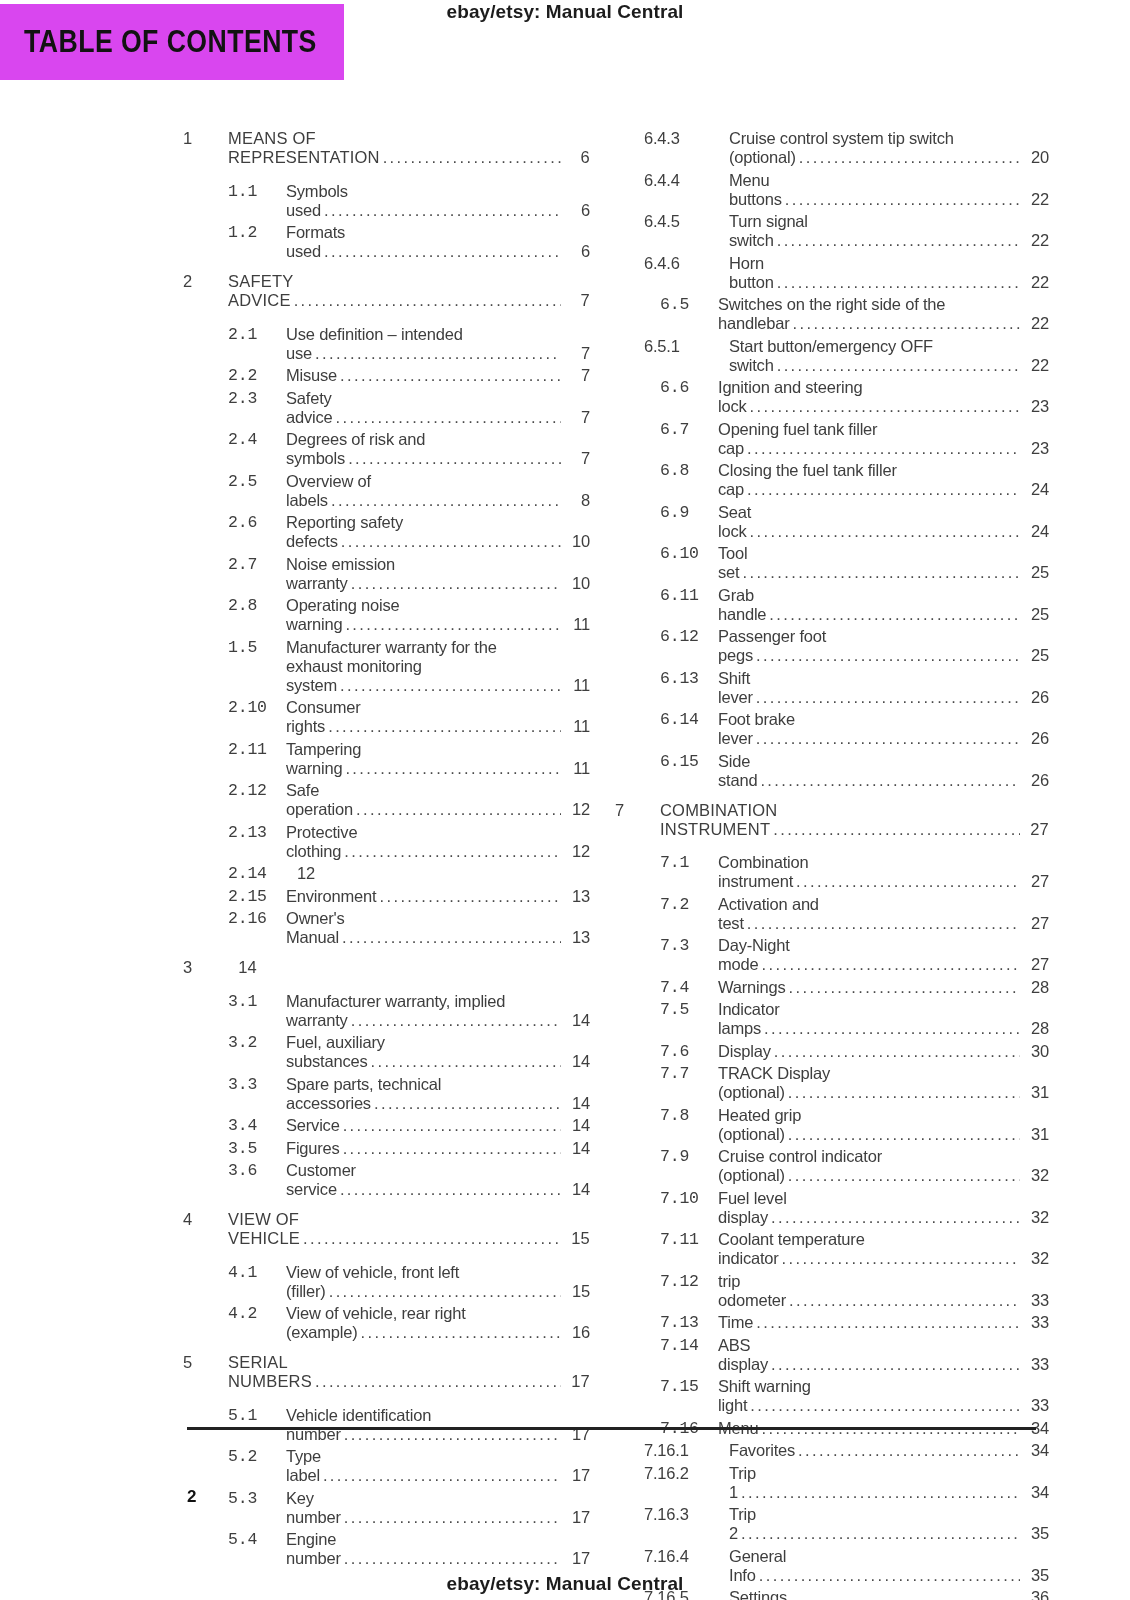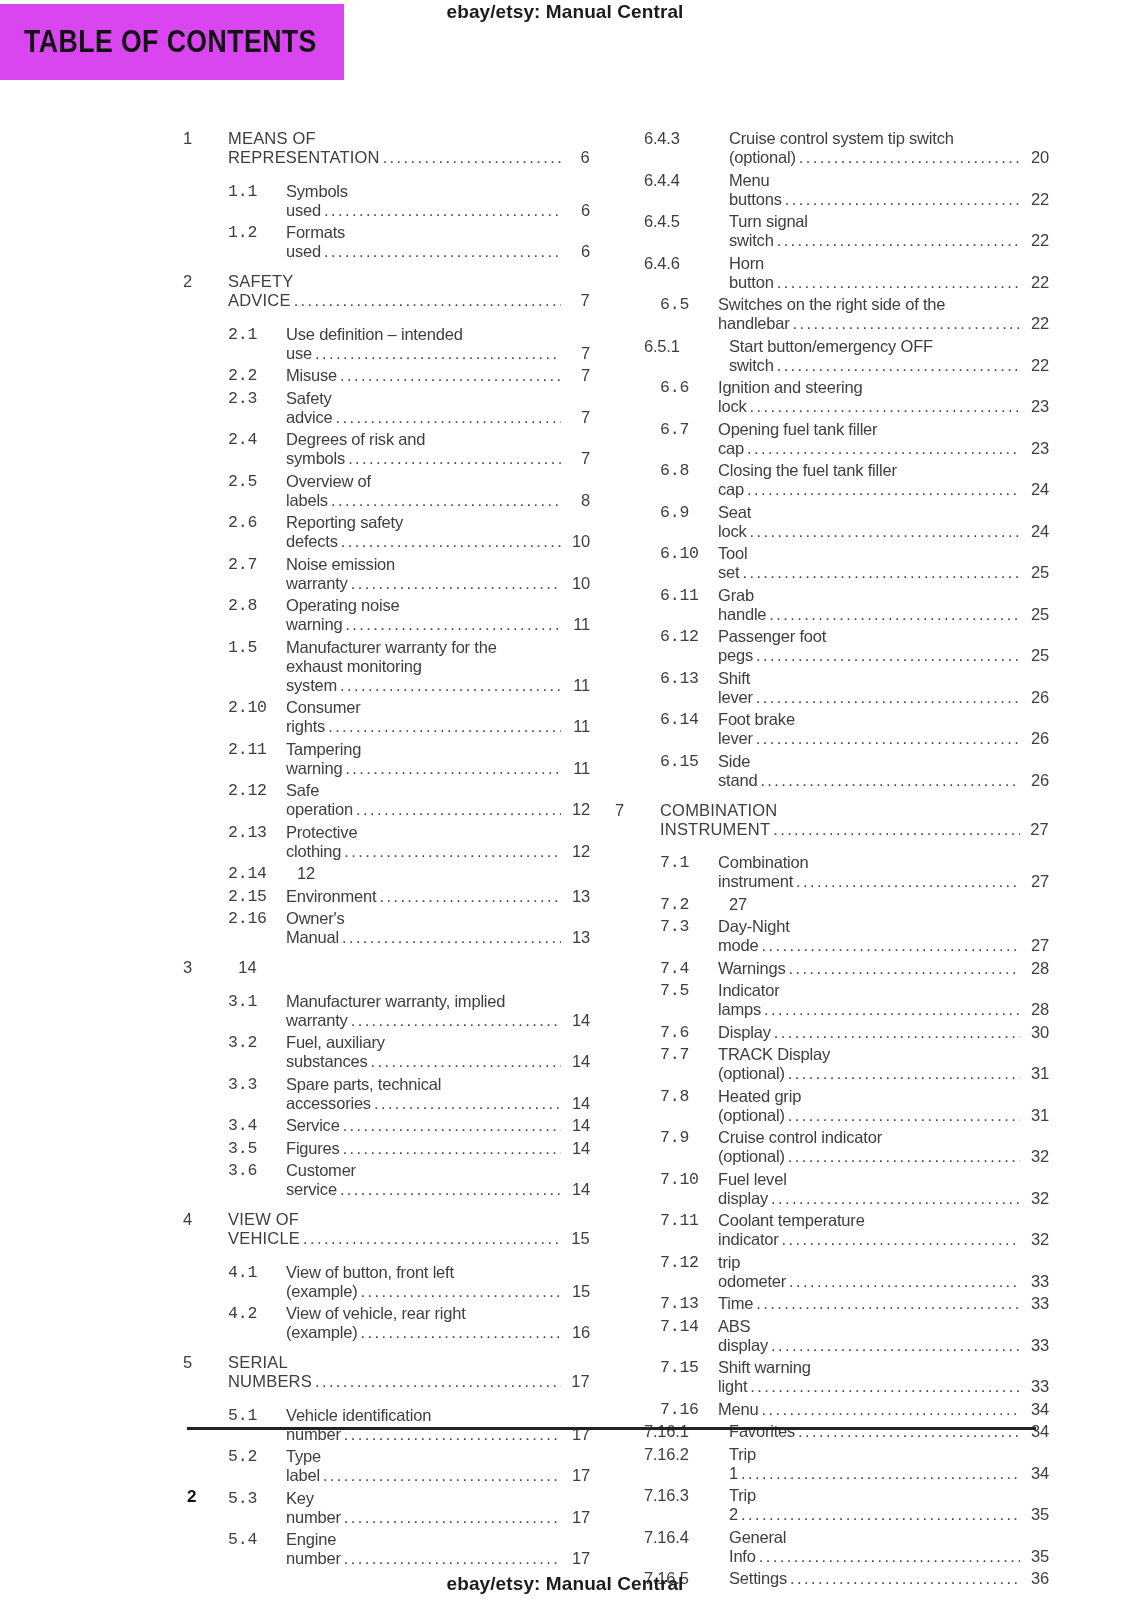--- a/index.html
+++ b/index.html
@@ -203,21 +203,21 @@
       <span class="ttl"><span class="txt">Customer service</span><span class="dots"></span></span>
       <span class="pg">14</span>
     </div>
     <div class="entry lvl1">
       <span class="num">4</span>
       <span class="ttl"><span class="txt">VIEW OF VEHICLE</span><span class="dots"></span></span>
       <span class="pg">15</span>
     </div>
     <div class="entry lvl2">
       <span class="num">4.1</span>
-      <span class="ttl"><span class="txt">View of button, front left (example)</span><span class="dots"></span></span>
+      <span class="ttl"><span class="txt">View of vehicle, front left (filler)</span><span class="dots"></span></span>
       <span class="pg">15</span>
     </div>
     <div class="entry lvl2">
       <span class="num">4.2</span>
       <span class="ttl"><span class="txt">View of vehicle, rear right
 (example)</span><span class="dots"></span></span>
       <span class="pg">16</span>
     </div>
     <div class="entry lvl1">
       <span class="num">5</span>
@@ -334,20 +334,21 @@
       <span class="ttl"><span class="txt">COMBINATION INSTRUMENT</span><span class="dots"></span></span>
       <span class="pg">27</span>
     </div>
     <div class="entry lvl2">
       <span class="num">7.1</span>
       <span class="ttl"><span class="txt">Combination instrument</span><span class="dots"></span></span>
       <span class="pg">27</span>
     </div>
     <div class="entry lvl2">
       <span class="num">7.2</span>
+      <span class="ttl"><span class="txt">Activation and test</span><span class="dots"></span></span>
       <span class="pg">27</span>
     </div>
     <div class="entry lvl2">
       <span class="num">7.3</span>
       <span class="ttl"><span class="txt">Day-Night mode</span><span class="dots"></span></span>
       <span class="pg">27</span>
     </div>
     <div class="entry lvl2">
       <span class="num">7.4</span>
       <span class="ttl"><span class="txt">Warnings</span><span class="dots"></span></span>

